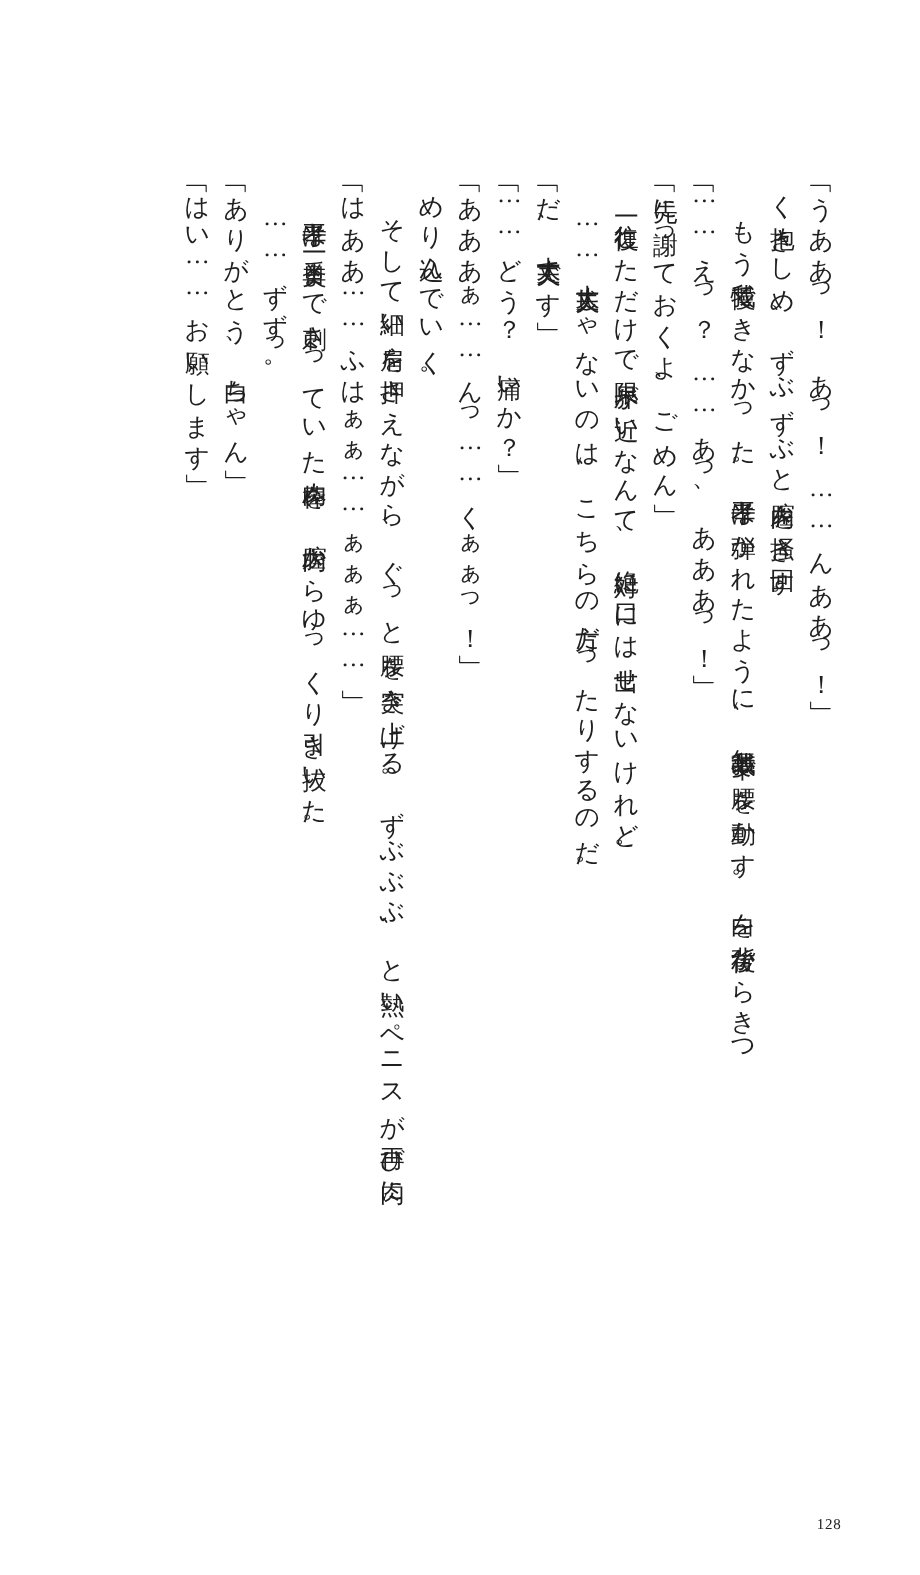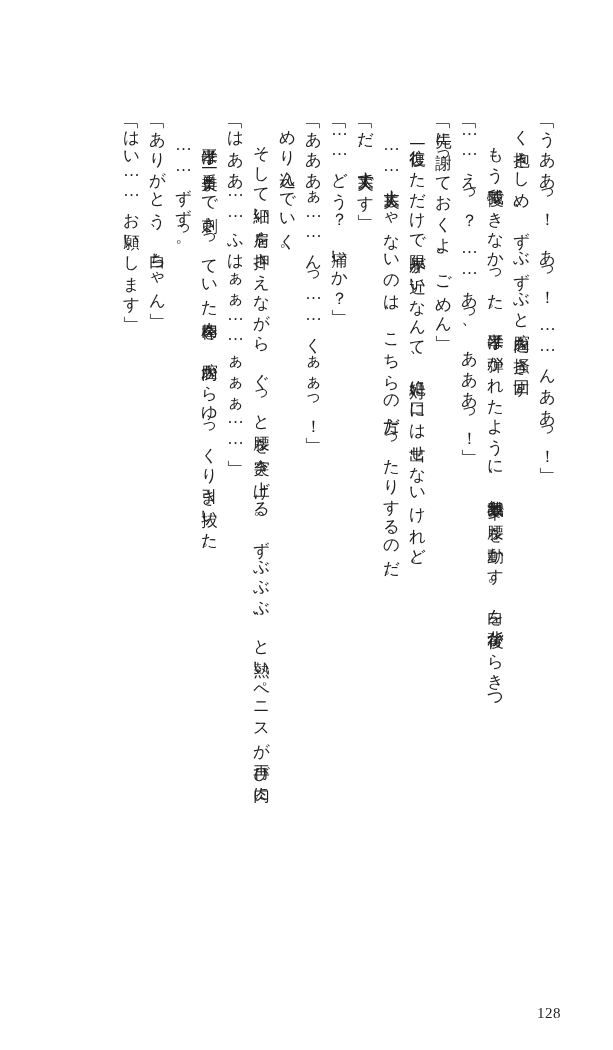--- a/index.html
+++ b/index.html
@@ -40,21 +40,21 @@
     font-weight: 400;
     color: #1f1f1f;
   }
   .line.indent {
     padding-top: 17px;
   }
   .page-number {
     position: absolute;
     bottom: 28px;
     right: 52px;
-    font-size: 15px;
+    font-size: 10px;
     letter-spacing: 0.5px;
     font-family: "Liberation Serif", "DejaVu Serif", serif;
     color: #222222;
   }
 </style>
 </head>
 <body>
 
 <div class="page">
 

